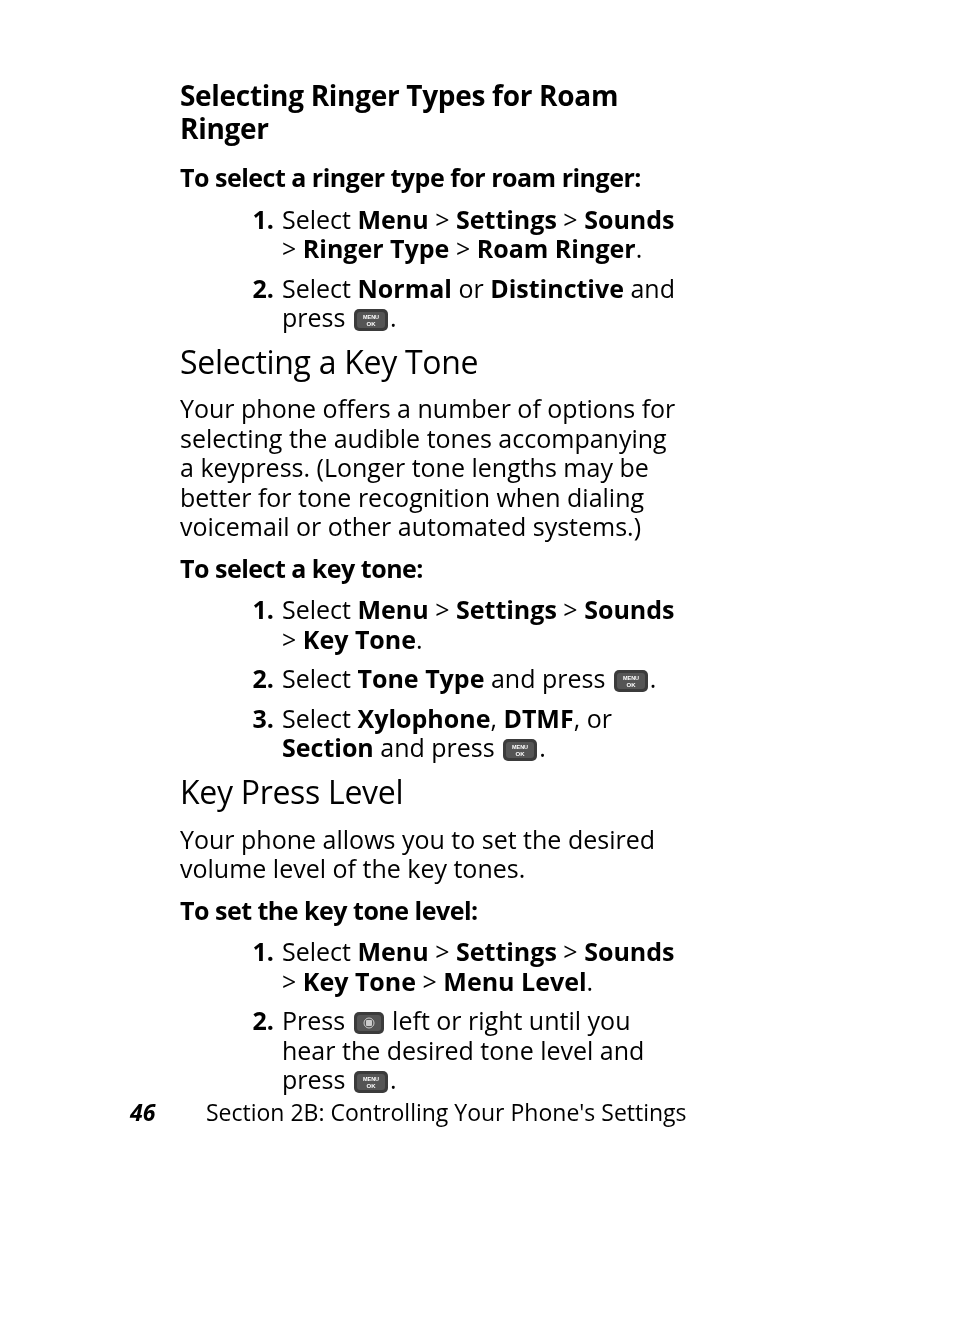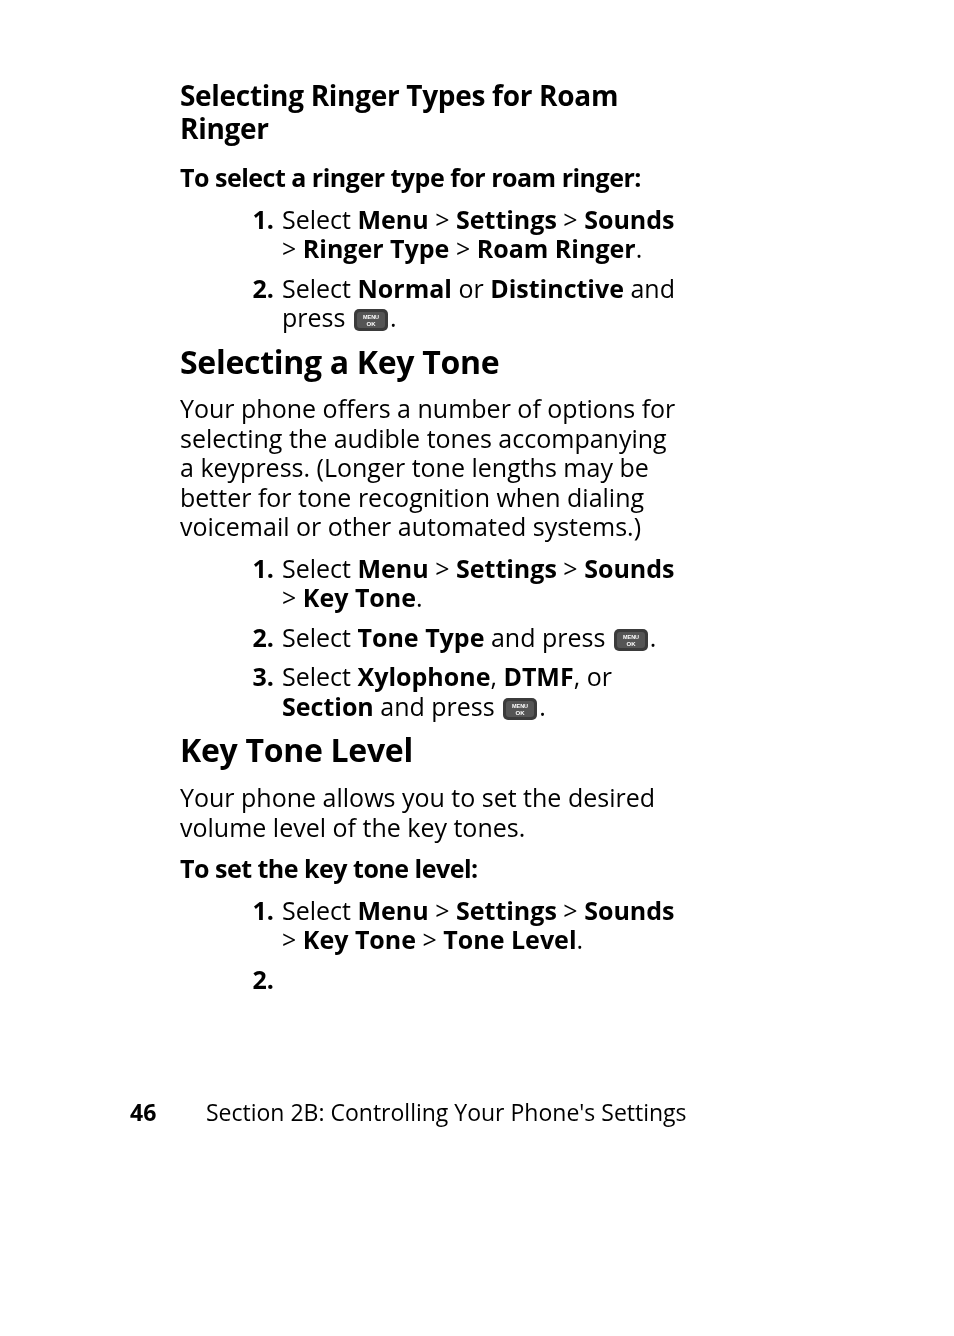--- a/index.html
+++ b/index.html
@@ -23,21 +23,21 @@
     padding-left: 180px;
     padding-right: 135px;
   }
   .h3 {
     font-weight: 700;
     font-size: 28px;
     margin-bottom: 18px;
     letter-spacing: -0.3px;
   }
   .h2 {
-    font-weight: 700;
+    font-weight: 400;
     font-size: 32px;
     margin-bottom: 14px;
     letter-spacing: -0.3px;
   }
   .subhead {
     font-weight: 700;
     font-size: 25px;
     margin-top: 10px;
     margin-bottom: 12px;
     letter-spacing: -0.5px;
@@ -76,20 +76,21 @@
   .footer {
     position: absolute;
     left: 130px;
     bottom: 210px;
     font-size: 23px;
   }
   .footer .pg {
     font-weight: 700;
     display: inline-block;
     width: 70px;
+    font-style: italic;
   }
   .footer .sec { font-weight: 400; }
 </style>
 </head>
 <body>
 
 <svg width="0" height="0" style="position:absolute">
   <defs>
     <g id="menu-ok-key">
       <rect x="0" y="0" width="34" height="22" rx="5" ry="5" fill="#3b3b3b"></rect>
@@ -118,49 +119,55 @@
     <li>
       <span class="num">2.</span>
       <span><span>Select </span><span class="b">Normal</span><span> or </span><span class="b">Distinctive</span><span> and press </span><span class="keyicon"><svg width="34" height="22">
               <use href="#menu-ok-key"></use>
             </svg></span><span>.</span></span>
     </li>
   </ol>
 
   <div class="h2">Selecting a Key Tone</div>
   <div class="body">Your phone offers a number of options for selecting the audible tones accompanying a keypress. (Longer tone lengths may be better for tone recognition when dialing voicemail or other automated systems.)</div>
+  <div class="subhead">To select a key tone:</div>
   <ol class="steps">
     <li>
       <span class="num">1.</span>
       <span><span>Select </span><span class="b">Menu</span><span> &gt; </span><span class="b">Settings</span><span> &gt; </span><span class="b">Sounds</span><span> &gt; </span><span class="b">Key Tone</span><span>.</span></span>
     </li>
     <li>
       <span class="num">2.</span>
       <span><span>Select </span><span class="b">Tone Type</span><span> and press </span><span class="keyicon"><svg width="34" height="22">
               <use href="#menu-ok-key"></use>
             </svg></span><span>.</span></span>
     </li>
     <li>
       <span class="num">3.</span>
       <span><span>Select </span><span class="b">Xylophone</span><span>, </span><span class="b">DTMF</span><span>, or </span><span class="b">Section</span><span> and press </span><span class="keyicon"><svg width="34" height="22">
               <use href="#menu-ok-key"></use>
             </svg></span><span>.</span></span>
     </li>
   </ol>
 
-  <div class="h2">Key Tone Level</div>
+  <div class="h2">Key Press Level</div>
   <div class="body">Your phone allows you to set the desired volume level of the key tones.</div>
   <div class="subhead">To set the key tone level:</div>
   <ol class="steps">
     <li>
       <span class="num">1.</span>
-      <span><span>Select </span><span class="b">Menu</span><span> &gt; </span><span class="b">Settings</span><span> &gt; </span><span class="b">Sounds</span><span> &gt; </span><span class="b">Key Tone</span><span> &gt; </span><span class="b">Tone Level</span><span>.</span></span>
+      <span><span>Select </span><span class="b">Menu</span><span> &gt; </span><span class="b">Settings</span><span> &gt; </span><span class="b">Sounds</span><span> &gt; </span><span class="b">Key Tone</span><span> &gt; </span><span class="b">Menu Level</span><span>.</span></span>
     </li>
     <li>
       <span class="num">2.</span>
+      <span><span>Press </span><span class="keyicon"><svg width="30" height="22">
+              <use href="#nav-key"></use>
+            </svg></span><span> left or right until you hear the desired tone level and press </span><span class="keyicon"><svg width="34" height="22">
+              <use href="#menu-ok-key"></use>
+            </svg></span><span>.</span></span>
     </li>
   </ol>
 
   <div class="footer">
     <span class="pg">46</span>
     <span class="sec">Section 2B: Controlling Your Phone's Settings</span>
   </div>
 
 </div>
 

